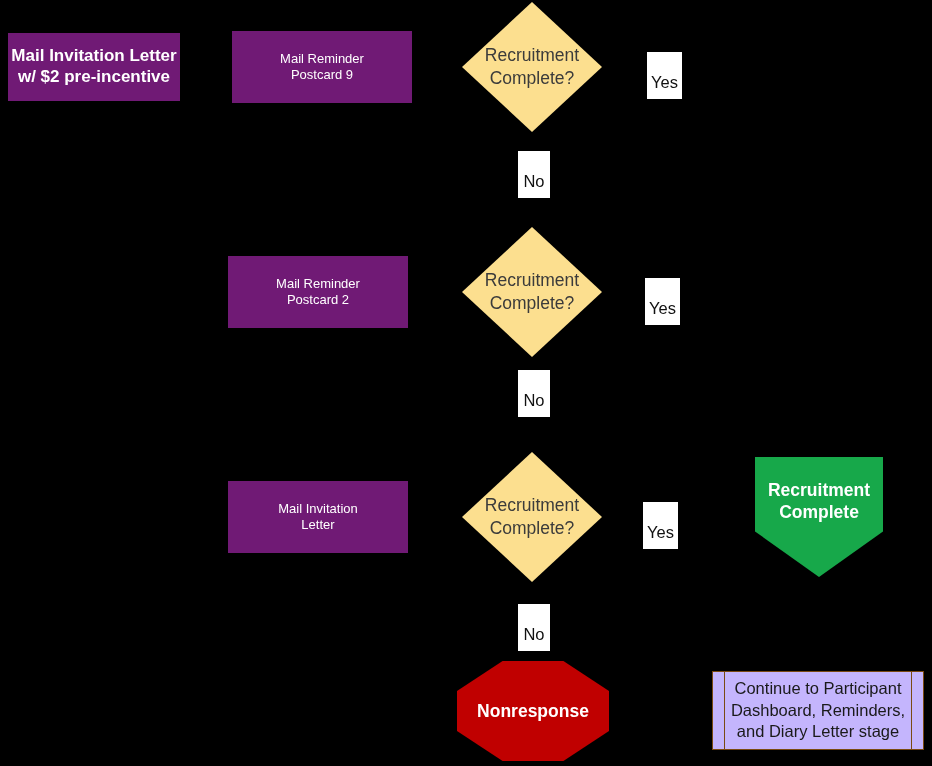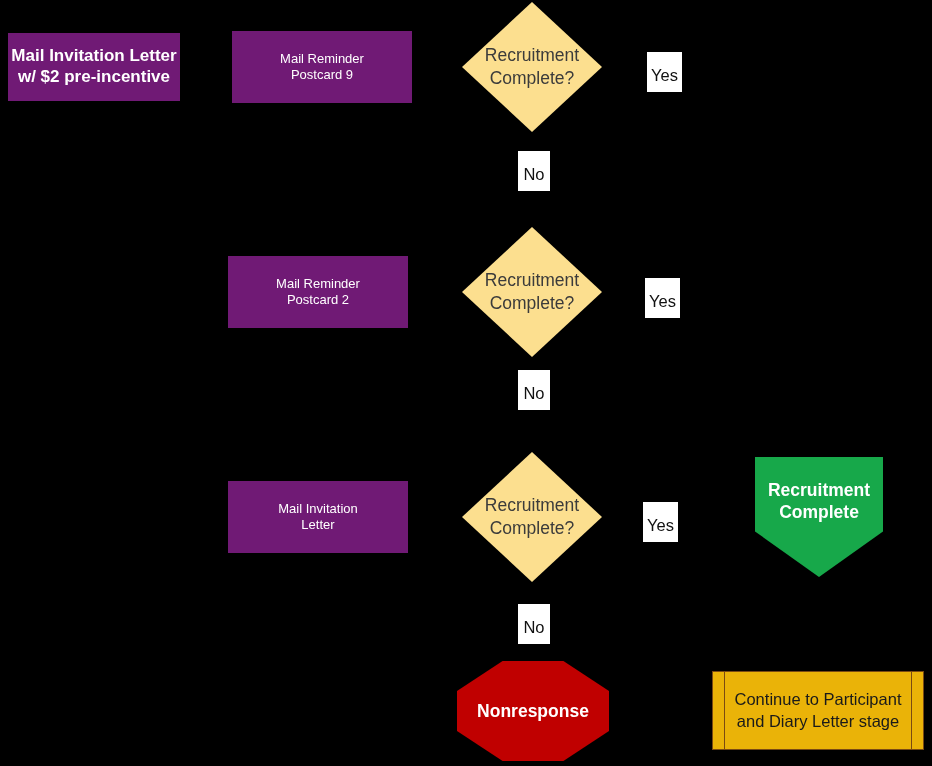--- a/index.html
+++ b/index.html
@@ -64,21 +64,21 @@
     text-align: center;
   }
 
   
   .branch-label {
     position: absolute;
     background: #FFFFFF;
     color: #111111;
     font-size: 16.5px;
     line-height: 1;
-    padding: 10px 2px 4px 2px;
+    padding: 17px 2px 4px 2px;
     display: flex;
     align-items: center;
     justify-content: center;
   }
 
   
   .terminator {
     position: absolute;
   }
   .terminator .term-shape {
@@ -124,21 +124,21 @@
     justify-content: center;
     color: #FFFFFF;
     font-weight: bold;
     font-size: 17.5px;
     text-align: center;
   }
 
   
   .predef {
     position: absolute;
-    background: #eab308;
+    background: #c4b5fd;
     border: 1px solid #7A4A12;
     box-sizing: border-box;
     display: flex;
     align-items: center;
     justify-content: center;
   }
   .predef .bar {
     position: absolute;
     top: 0;
     bottom: 0;
@@ -237,17 +237,18 @@
   <div class="octagon" style="left:457px; top:661px; width:152px; height:100px;">
     <div class="oct-shape"></div>
     <div class="oct-text">Nonresponse</div>
   </div>
 
   <div class="predef" style="left:712px; top:671px; width:212px; height:79px;">
     <div class="bar bar-left"></div>
     <div class="bar bar-right"></div>
     <div class="predef-text">
       <div>Continue to Participant</div>
+      <div>Dashboard, Reminders,</div>
       <div>and Diary Letter stage</div>
     </div>
   </div>
 
 </div>
 
 </body></html>

